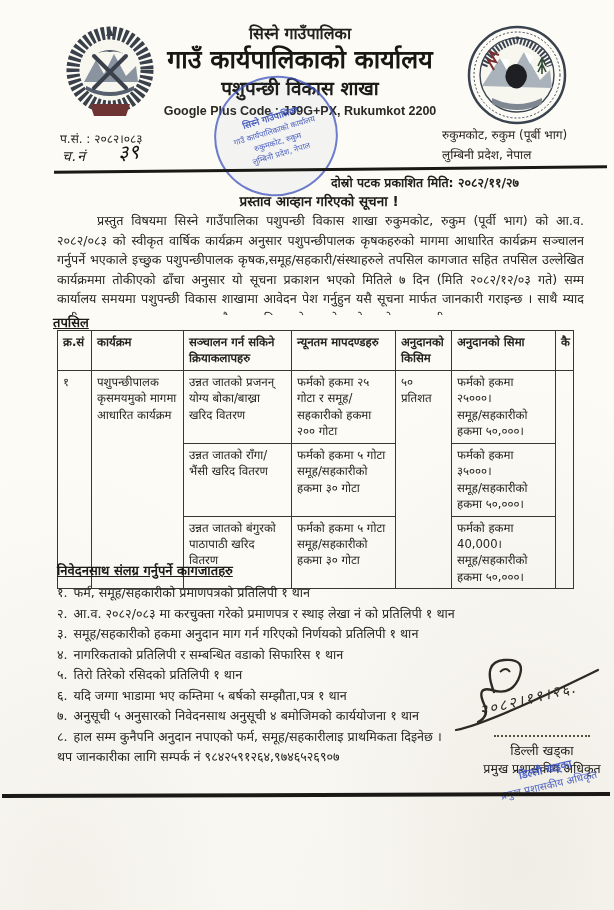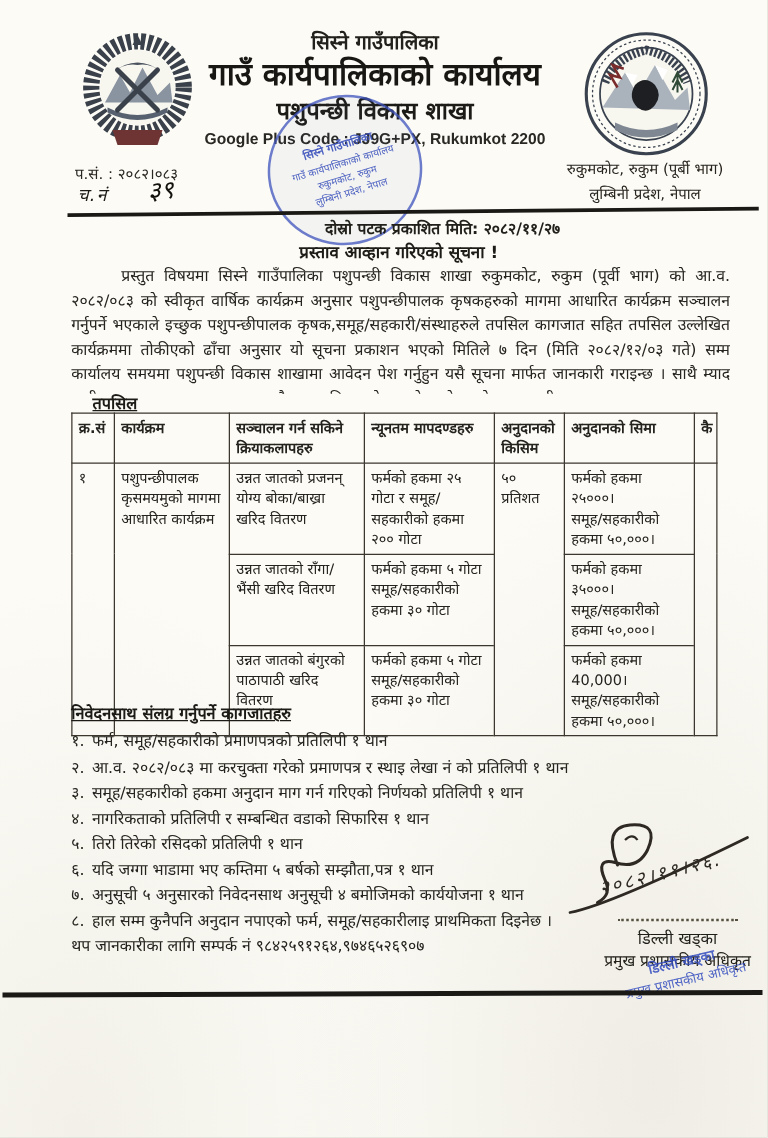--- a/index.html
+++ b/index.html
@@ -14,46 +14,46 @@
     color:#26241f;
   }
   .abs{position:absolute;}
   .np{font-family:"DejaVu Sans", sans-serif;}
   
   .hdr-center{left:140px;top:22px;width:320px;text-align:center;}
   .hdr-line1{font-size:16px;font-weight:bold;color:#23211c;}
   .hdr-line2{font-size:25px;font-weight:bold;line-height:1.25;color:#191713;}
   .hdr-line3{font-size:19px;font-weight:bold;color:#1d1b16;}
   .hdr-plus{font-size:12.5px;font-weight:bold;color:#2a2823;margin-top:3px;font-family:"Liberation Sans",sans-serif;}
-  .addr{left:430px;top:126px;width:172px;text-align:center;font-size:12px;line-height:1.65;color:#2a2620;}
+  .addr{left:442px;top:126px;width:172px;font-size:12px;line-height:1.65;color:#2a2620;}
   .refno{left:60px;top:130px;font-size:12px;color:#2a2620;}
   .dispatch{left:62px;top:146px;font-size:14px;color:#1d1a14;}
   .dispatch .hw{font-style:italic;letter-spacing:1px;}
   .dispatch-num{left:118px;top:138px;font-size:20px;font-style:italic;transform:rotate(-4deg);color:#14120d;}
   .rule{background:#1b1916;height:3px;}
   .rule-top{left:54px;top:168px;width:553px;transform:rotate(-0.55deg);}
   .rule-bottom{left:2px;top:793px;width:608px;height:4px;transform:rotate(-0.2deg);}
   
   .round-stamp{
     left:214px;top:76px;width:120px;height:116px;border:2.5px solid rgba(62,84,190,.75);
     border-radius:50%;transform:rotate(-17deg);
     display:flex;flex-direction:column;align-items:center;justify-content:center;
     color:rgba(54,76,185,.88);text-align:center;line-height:1.5;
     background:rgba(88,110,200,.05);
   }
   .round-stamp .s1{font-size:9px;font-weight:bold;}
   .round-stamp .s2{font-size:8px;}
   
-  .published{left:260px;top:174px;width:330px;text-align:left;font-size:12.5px;font-weight:bold;color:#22201a;}
+  .published{left:260px;top:174px;width:330px;text-align:center;font-size:12.5px;font-weight:bold;color:#22201a;}
   .title{left:57px;top:192px;width:524px;text-align:center;font-size:13.5px;font-weight:bold;color:#1e1c16;}
   .body-par{
     left:57px;top:211px;width:527px;height:104px;overflow:hidden;
     font-size:12.6px;line-height:19.5px;text-align:justify;text-indent:40px;color:#26241e;
   }
-  .tapasil{left:74px;top:313px;font-size:13px;font-weight:bold;text-decoration:underline;color:#1d1b15;}
+  .tapasil{left:53px;top:313px;font-size:13px;font-weight:bold;text-decoration:underline;color:#1d1b15;}
   
   table.notice{border-collapse:collapse;table-layout:fixed;width:516px;background:transparent;}
   table.notice th,table.notice td{
     border:1.4px solid #3b372f;padding:3px 5px;vertical-align:top;
     font-size:11.6px;line-height:1.42;font-weight:normal;color:#25231d;text-align:left;
   }
   table.notice th{font-weight:bold;}
   .tbl-wrap{left:57px;top:330px;}
   
   .doc-head{left:57px;top:561px;font-size:13px;font-weight:bold;text-decoration:underline;color:#1d1b15;}

